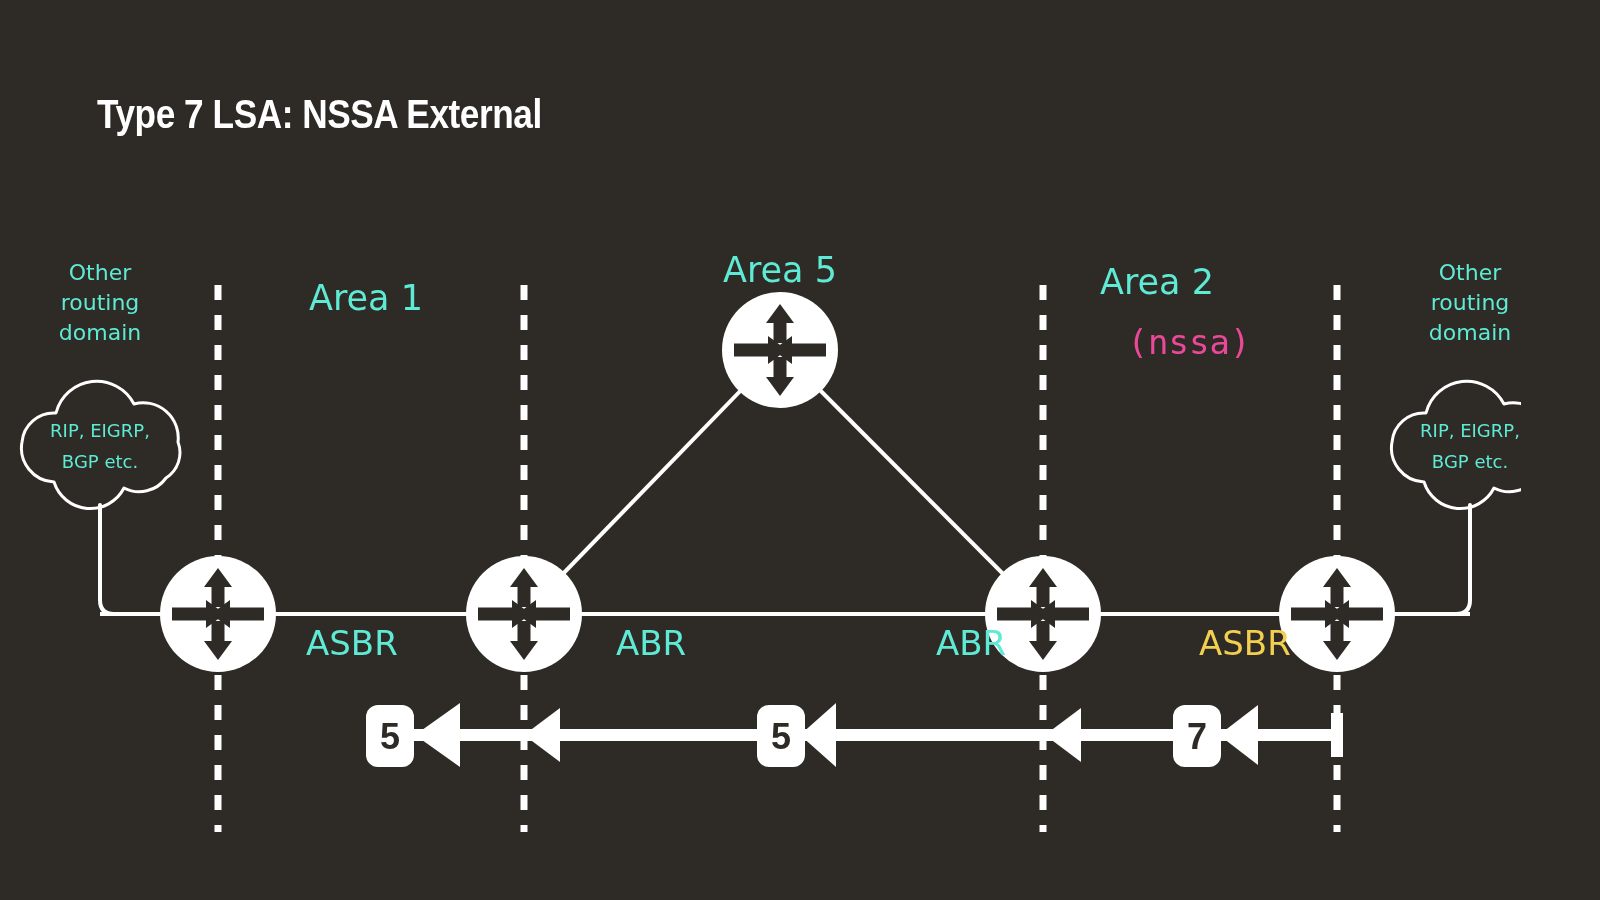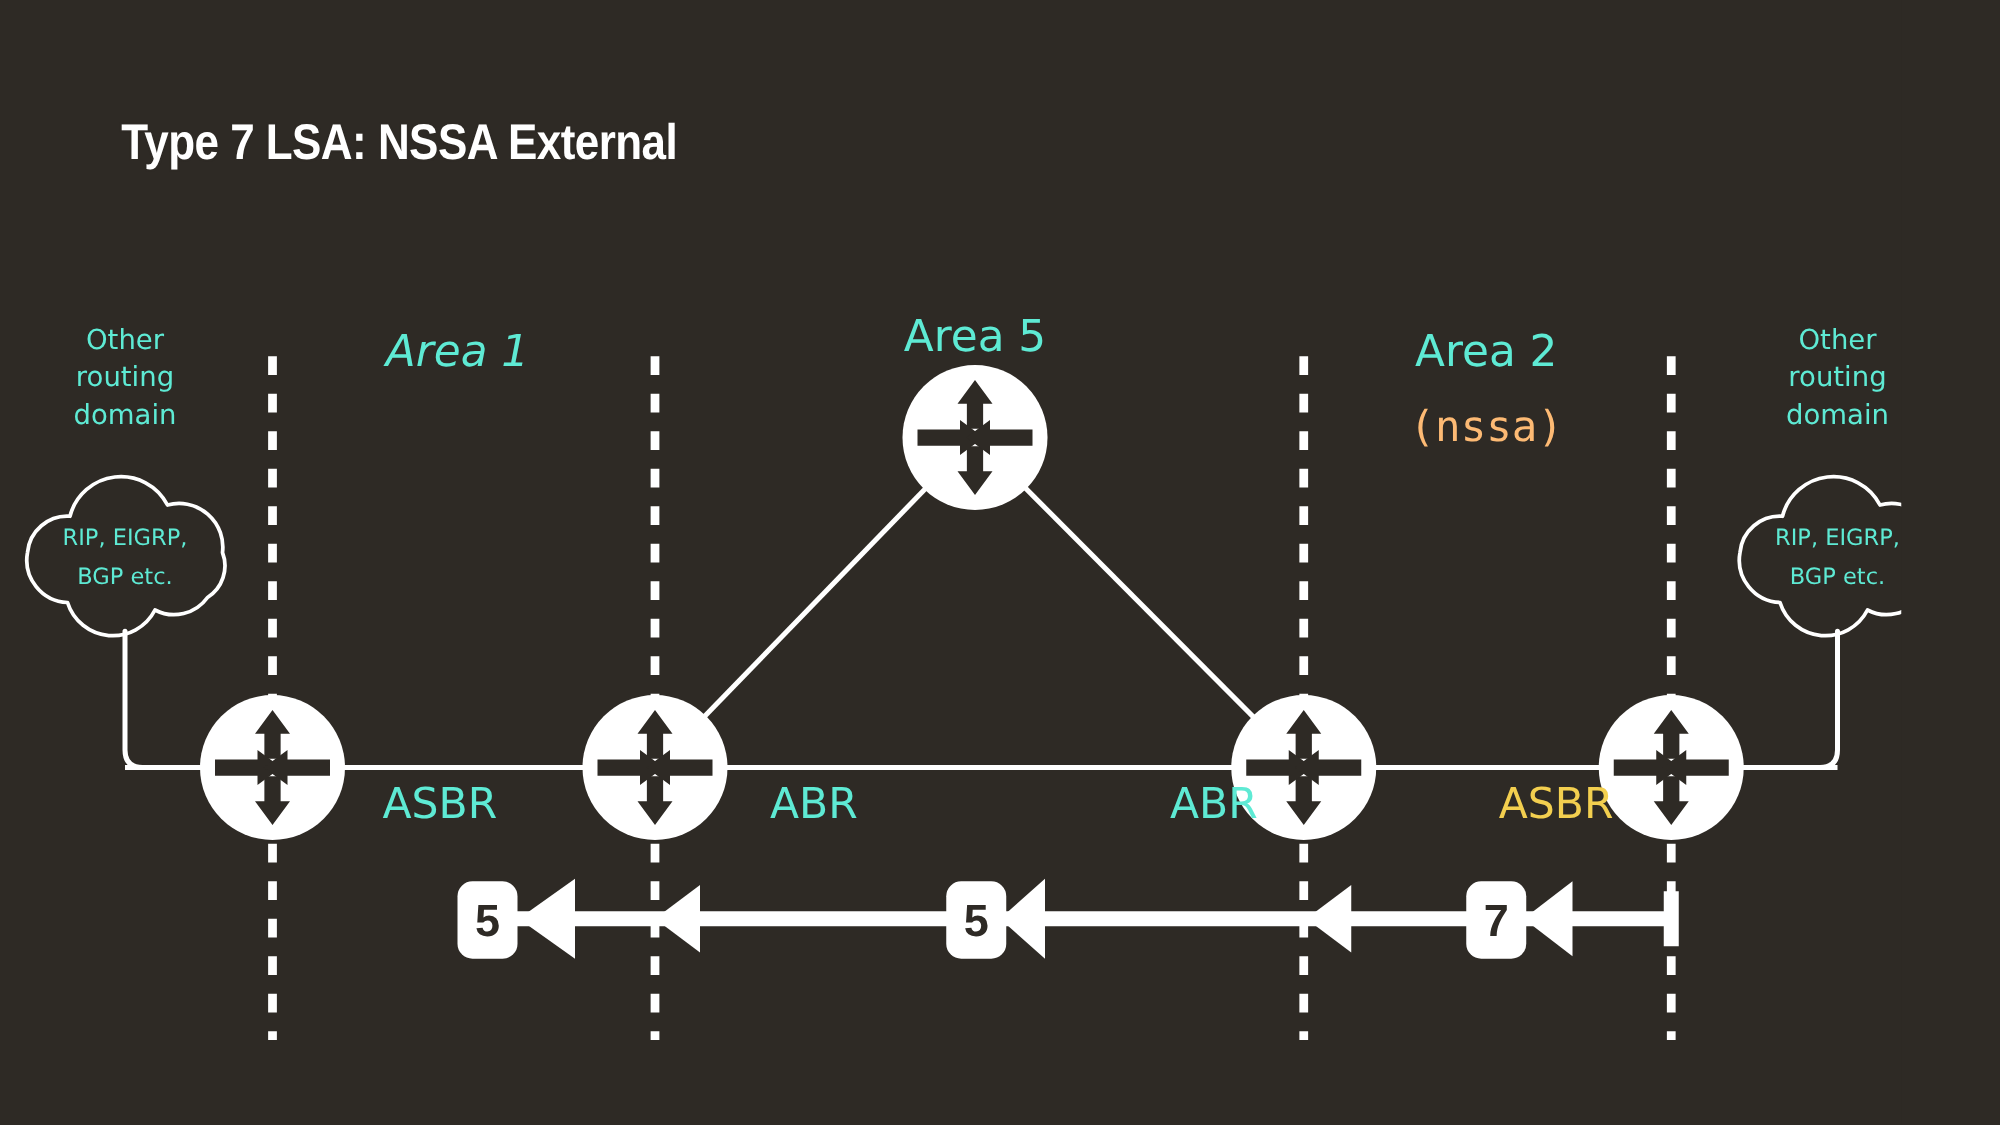--- a/index.html
+++ b/index.html
@@ -64,21 +64,21 @@
   .lbl.center { transform: translateX(-50%); text-align: center; }
 
   .area-label {
     font-size: 35px;
     line-height: 40px;
     font-family: "DejaVu Sans", sans-serif;
   }
   .nssa-label {
     font-size: 34px;
     line-height: 40px;
-    color: #fdba74;
+    color: #ec4899;
     font-family: "DejaVu Sans Mono", monospace;
   }
   .domain-label {
     font-size: 22px;
     line-height: 30px;
     text-align: center;
     font-family: "DejaVu Sans", sans-serif;
   }
   .cloud-text {
     font-size: 18px;
@@ -195,25 +195,25 @@
     </g>
     <g>
       <use href="#router-glyph" x="1337" y="614"></use>
     </g>
   </svg>
 
   <div class="title-block">
     <div class="title-main">Type 7 LSA: NSSA External</div>
   </div>
 
-  <div class="lbl area-label center" style="left:366px; top:262px;font-style:italic;">Area 1</div>
+  <div class="lbl area-label center" style="left:366px; top:278px;">Area 1</div>
 
   <div class="lbl area-label center" style="left:780px; top:250px;">Area 5</div>
 
-  <div class="lbl area-label center" style="left:1189px; top:262px;text-align:center;">Area 2</div>
+  <div class="lbl area-label center" style="left:1157px; top:262px;text-align:center;">Area 2</div>
   <div class="lbl nssa-label center" style="left:1189px; top:322px;">(nssa)</div>
 
   <div class="lbl domain-label center" style="left:100px; top:258px; width:180px;">
     <div>Other</div>
     <div>routing</div>
     <div>domain</div>
   </div>
   <div class="lbl cloud-text center" style="left:100px; top:415px; width:190px;">
     <div>RIP, EIGRP,</div>
     <div>BGP etc.</div>

